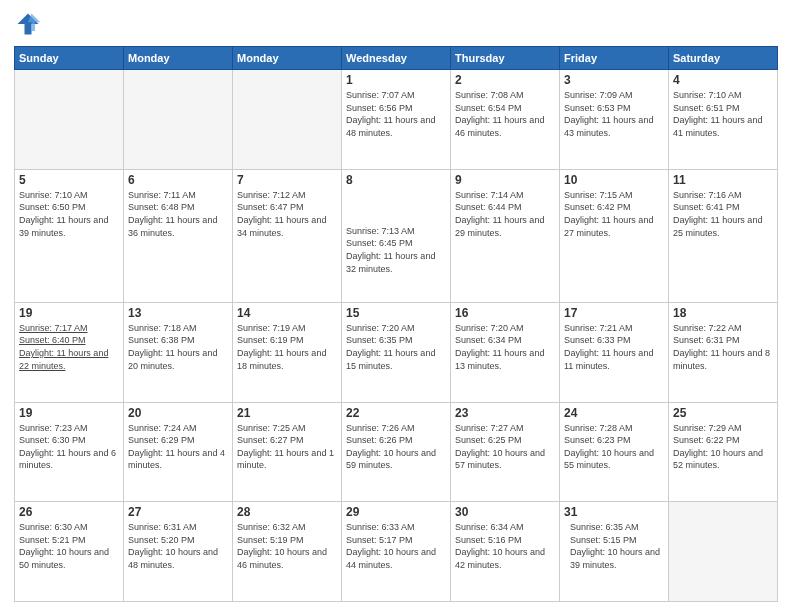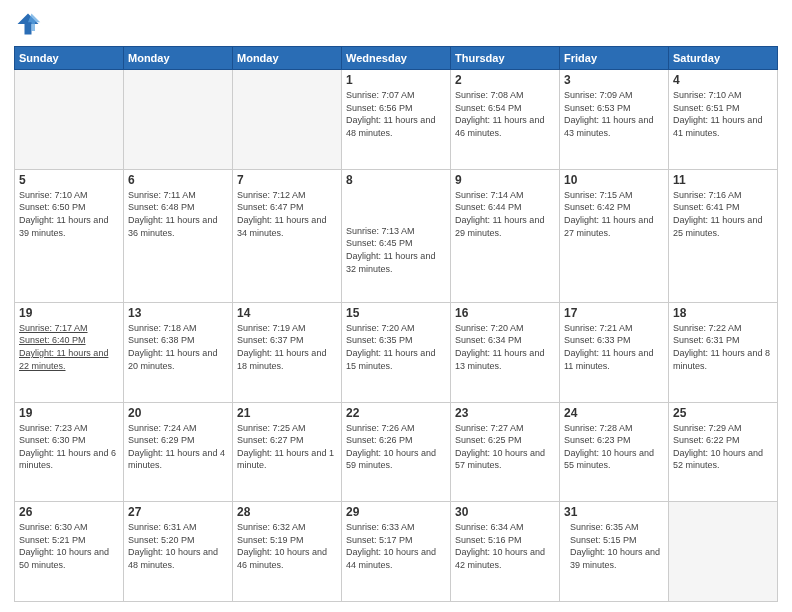--- a/index.html
+++ b/index.html
@@ -218,21 +218,21 @@
           </td>
           <td>
             <span class="day-number">13</span>
             <div class="day-info" style="white-space: pre-line;">Sunrise: 7:18 AM
 Sunset: 6:38 PM
 Daylight: 11 hours and 20 minutes.</div>
           </td>
           <td>
             <span class="day-number">14</span>
             <div class="day-info" style="white-space: pre-line;">Sunrise: 7:19 AM
-Sunset: 6:37 PM
+Sunset: 6:19 PM
 Daylight: 11 hours and 18 minutes.</div>
           </td>
           <td>
             <span class="day-number">15</span>
             <div class="day-info" style="white-space: pre-line;">Sunrise: 7:20 AM
 Sunset: 6:35 PM
 Daylight: 11 hours and 15 minutes.</div>
           </td>
           <td>
             <span class="day-number">16</span>

